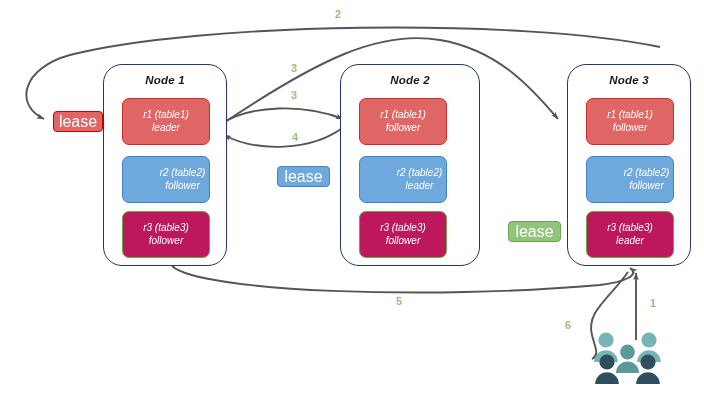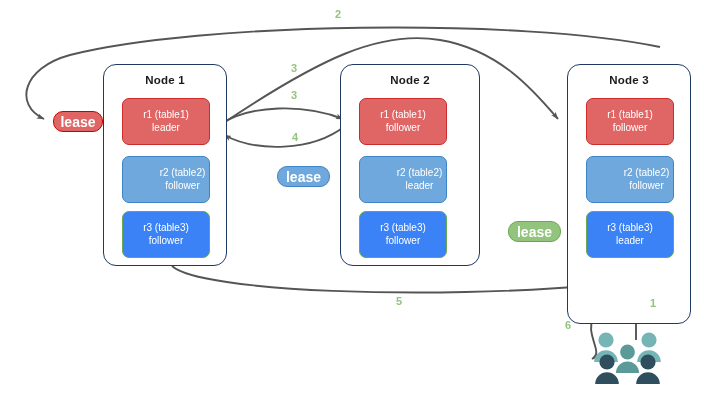--- a/index.html
+++ b/index.html
@@ -22,22 +22,23 @@
     left: 0;
     top: 0;
     width: 704px;
     height: 405px;
     pointer-events: none;
   }
   .node {
     position: absolute;
     box-sizing: border-box;
     border: 1.4px solid #1f3864;
-    border-radius: 13px;
+    border-radius: 19px;
     background: #ffffff;
+    font-style: italic;
   }
   .node-title {
     position: absolute;
     left: 0;
     right: 0;
     top: 9px;
     text-align: center;
     font-size: 11.5px;
     font-weight: bold;
     color: #1a1a1a;
@@ -51,31 +52,30 @@
     flex-direction: column;
     justify-content: center;
     color: #ffffff;
     font-size: 10px;
     line-height: 12.5px;
     text-align: center;
   }
   .replica .ln { display: block; }
   .rep-red   { background: #e06666; border: 1.3px solid #cc2b2b; }
   .rep-blue  { background: #6fa8dc; border: 1.3px solid #3d85c6; padding-left: 33px; }
-  .rep-green { background: #3b82f6; border: 1.3px solid #6aa84f; }
+  .rep-green { background: #be185d; border: 1.3px solid #6aa84f; }
   .lease {
     position: absolute;
     box-sizing: border-box;
-    border-radius: 10px;
+    border-radius: 4px;
     display: flex;
     align-items: center;
     justify-content: center;
     color: #ffffff;
-    font-size: 14px;
-    font-weight: bold;
+    font-size: 16px;
   }
   .lease-red   { background: #e06666; border: 1.3px solid #cc0000; }
   .lease-blue  { background: #6fa8dc; border: 1.3px solid #3d85c6; }
   .lease-green { background: #93c47d; border: 1.3px solid #6aa84f; }
   .step-label {
     position: absolute;
     font-size: 11px;
     font-weight: bold;
     color: #93c47d;
     text-align: center;
@@ -141,21 +141,21 @@
     <div class="replica rep-blue" style="left:18px; top:91px; width:88px; height:47px;">
       <span class="ln">r2 (table2)</span>
       <span class="ln">leader</span>
     </div>
     <div class="replica rep-green" style="left:18px; top:146px; width:88px; height:47px;">
       <span class="ln">r3 (table3)</span>
       <span class="ln">follower</span>
     </div>
   </div>
 
-  <div class="node" style="left:567px; top:64px; width:124px; height:260px;">
+  <div class="node" style="left:567px; top:64px; width:124px; height:202px;">
     <div class="node-title">Node 3</div>
     <div class="replica rep-red" style="left:18px; top:33px; width:88px; height:47px;">
       <span class="ln">r1 (table1)</span>
       <span class="ln">follower</span>
     </div>
     <div class="replica rep-blue" style="left:18px; top:91px; width:88px; height:47px;">
       <span class="ln">r2 (table2)</span>
       <span class="ln">follower</span>
     </div>
     <div class="replica rep-green" style="left:18px; top:146px; width:88px; height:47px;">

